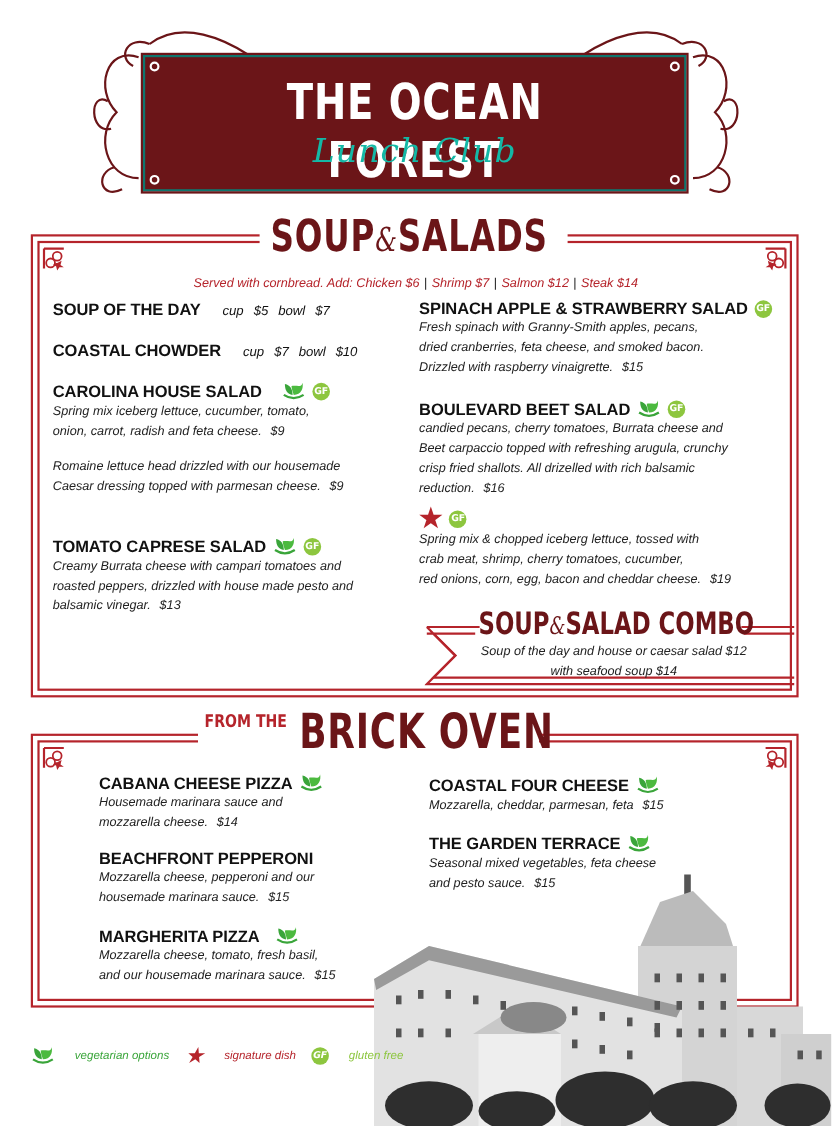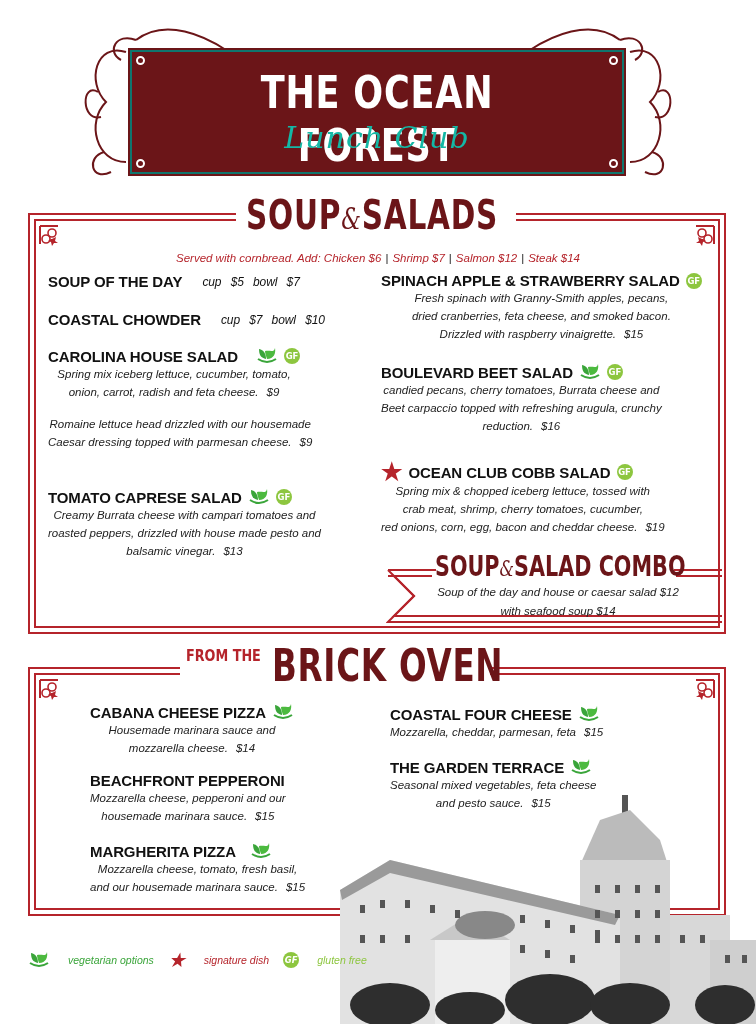--- a/index.html
+++ b/index.html
@@ -40,21 +40,21 @@
   }
   .amp { font-family: "DejaVu Serif", serif; font-style: italic; font-weight: normal; font-size: 30px; }
 
   .served {
     position: absolute; left: 0; right: 0; top: 252px; text-align: center;
     color: #b5242b; font-style: italic; font-size: 11.5px;
   }
   .served .sep { color: #1a1a1a; font-style: normal; padding: 0 4px; }
 
   
-  .item { position: absolute; text-align: center; }
+  .item { position: absolute; }
   .item-name {
     font-family: "Liberation Sans", sans-serif; font-weight: bold; font-size: 15px;
     color: #111; white-space: nowrap; display: flex; align-items: center; gap: 6px;
     letter-spacing: -0.1px;
   }
   .item-price-inline { font-weight: normal; font-style: italic; font-size: 12px; margin-left: 14px; word-spacing: 6px; }
   .item-desc { font-style: italic; font-size: 11.5px; line-height: 18px; color: #222; }
   .price { font-style: italic; margin-left: 8px; }
 
   .veg-icon { display: inline-block; width: 22px; height: 18px; position: relative; }
@@ -195,26 +195,26 @@
 <div class="item" style="left:381px; top:363px;">
   <div class="item-name">
       <span>BOULEVARD BEET SALAD</span>
     <svg class="veg-icon">
         <use href="#leaf"></use>
       </svg>
     <span class="gf-icon">GF</span>
     </div>
   <div class="item-desc">candied pecans, cherry tomatoes, Burrata cheese and</div>
   <div class="item-desc">Beet carpaccio topped with refreshing arugula, crunchy</div>
+  <div class="item-desc">crisp fried shallots. All drizelled with rich balsamic</div>
   <div class="item-desc"><span>reduction.</span><span class="price">$16</span></div>
 </div>
 <div class="item" style="left:381px; top:462px;">
   <div class="item-name">
     <span class="star-icon">★</span>
-    <span>OCEAN CLUB COBB SALAD</span>
     <span class="gf-icon">GF</span>
     </div>
   <div class="item-desc">Spring mix &amp; chopped iceberg lettuce, tossed with</div>
   <div class="item-desc">crab meat, shrimp, cherry tomatoes, cucumber,</div>
   <div class="item-desc"><span>red onions, corn, egg, bacon and cheddar cheese.</span><span class="price">$19</span></div>
 </div>
 
 <svg class="abs" style="left:386px; top:556px;" width="340" height="78">
   <g fill="none" stroke="#b5242b" stroke-width="2">
     <path d="M2 14 H50 M2 20 H46 M2 14 L28 40 L2 66 H336"></path>

